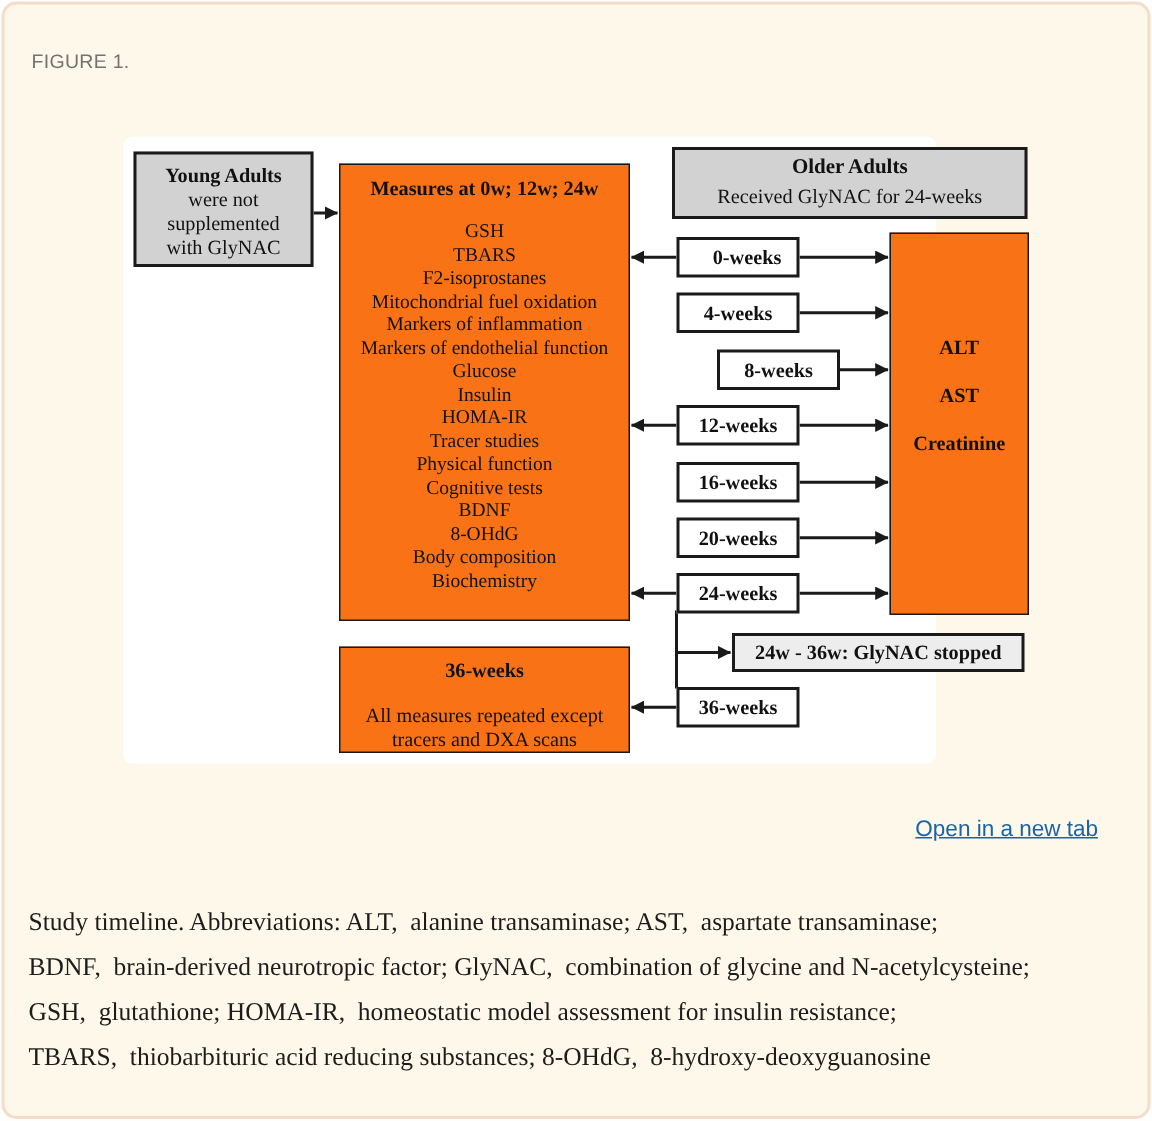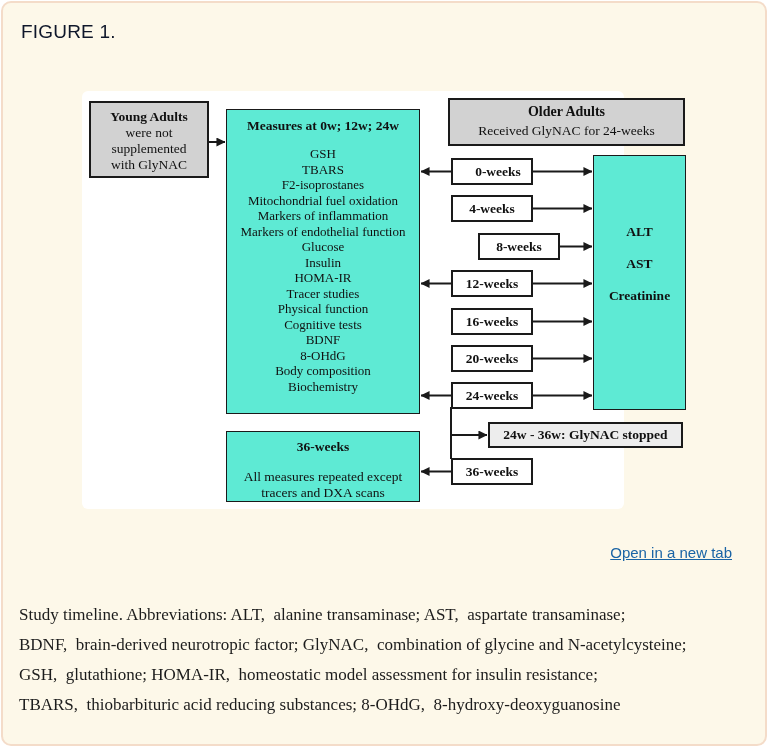--- a/index.html
+++ b/index.html
@@ -5,33 +5,33 @@
   * { margin:0; padding:0; box-sizing:border-box; }
   html,body { width:768px; height:747px; background:#ffffff; }
   body { font-family:"Liberation Sans", sans-serif; position:relative; }
 
   .page-card {
     position:absolute; left:1px; top:1px; width:766px; height:745px;
     background:#fdf8e9; border:2px solid #f4dcc9; border-radius:10px;
   }
 
   .figure-label {
-    position:absolute; left:18px; top:18px;
-    font-size:19px; color:#0f172a; letter-spacing:.2px;
+    position:absolute; left:18px; top:30px;
+    font-size:13px; color:#737373; letter-spacing:.2px;
   }
 
   
   .fig-canvas {
     position:absolute; left:79px; top:88px; width:542px; height:418px;
     background:#ffffff; border-radius:6px;
   }
   .fig-canvas .box { position:absolute; font-family:"Liberation Serif", serif; color:#111; text-align:center; }
 
   .gray-box { background:#d2d2d2; border:2px solid #1a1a1a; }
-  .white-box { background:#5eead4; border:1.5px solid #1a1a1a; }
+  .white-box { background:#f97316; border:1.5px solid #1a1a1a; }
 
   .young-box { left:7px; top:10px; width:120px; height:77px; font-size:13.5px; line-height:16px; padding-top:6px; }
   .young-box .b1 { font-weight:bold; }
 
   .measures-box { left:144px; top:18px; width:194px; height:305px; }
   .measures-title { font-weight:bold; font-size:13.5px; margin-top:8px; }
   .measures-list { position:absolute; left:0; right:0; top:36px; font-size:13px; line-height:15.5px; }
 
   .older-box { left:366px; top:7px; width:237px; height:48px; font-size:13.5px; }
   .older-box .b1 { font-weight:bold; font-size:14px; margin-top:4px; }

